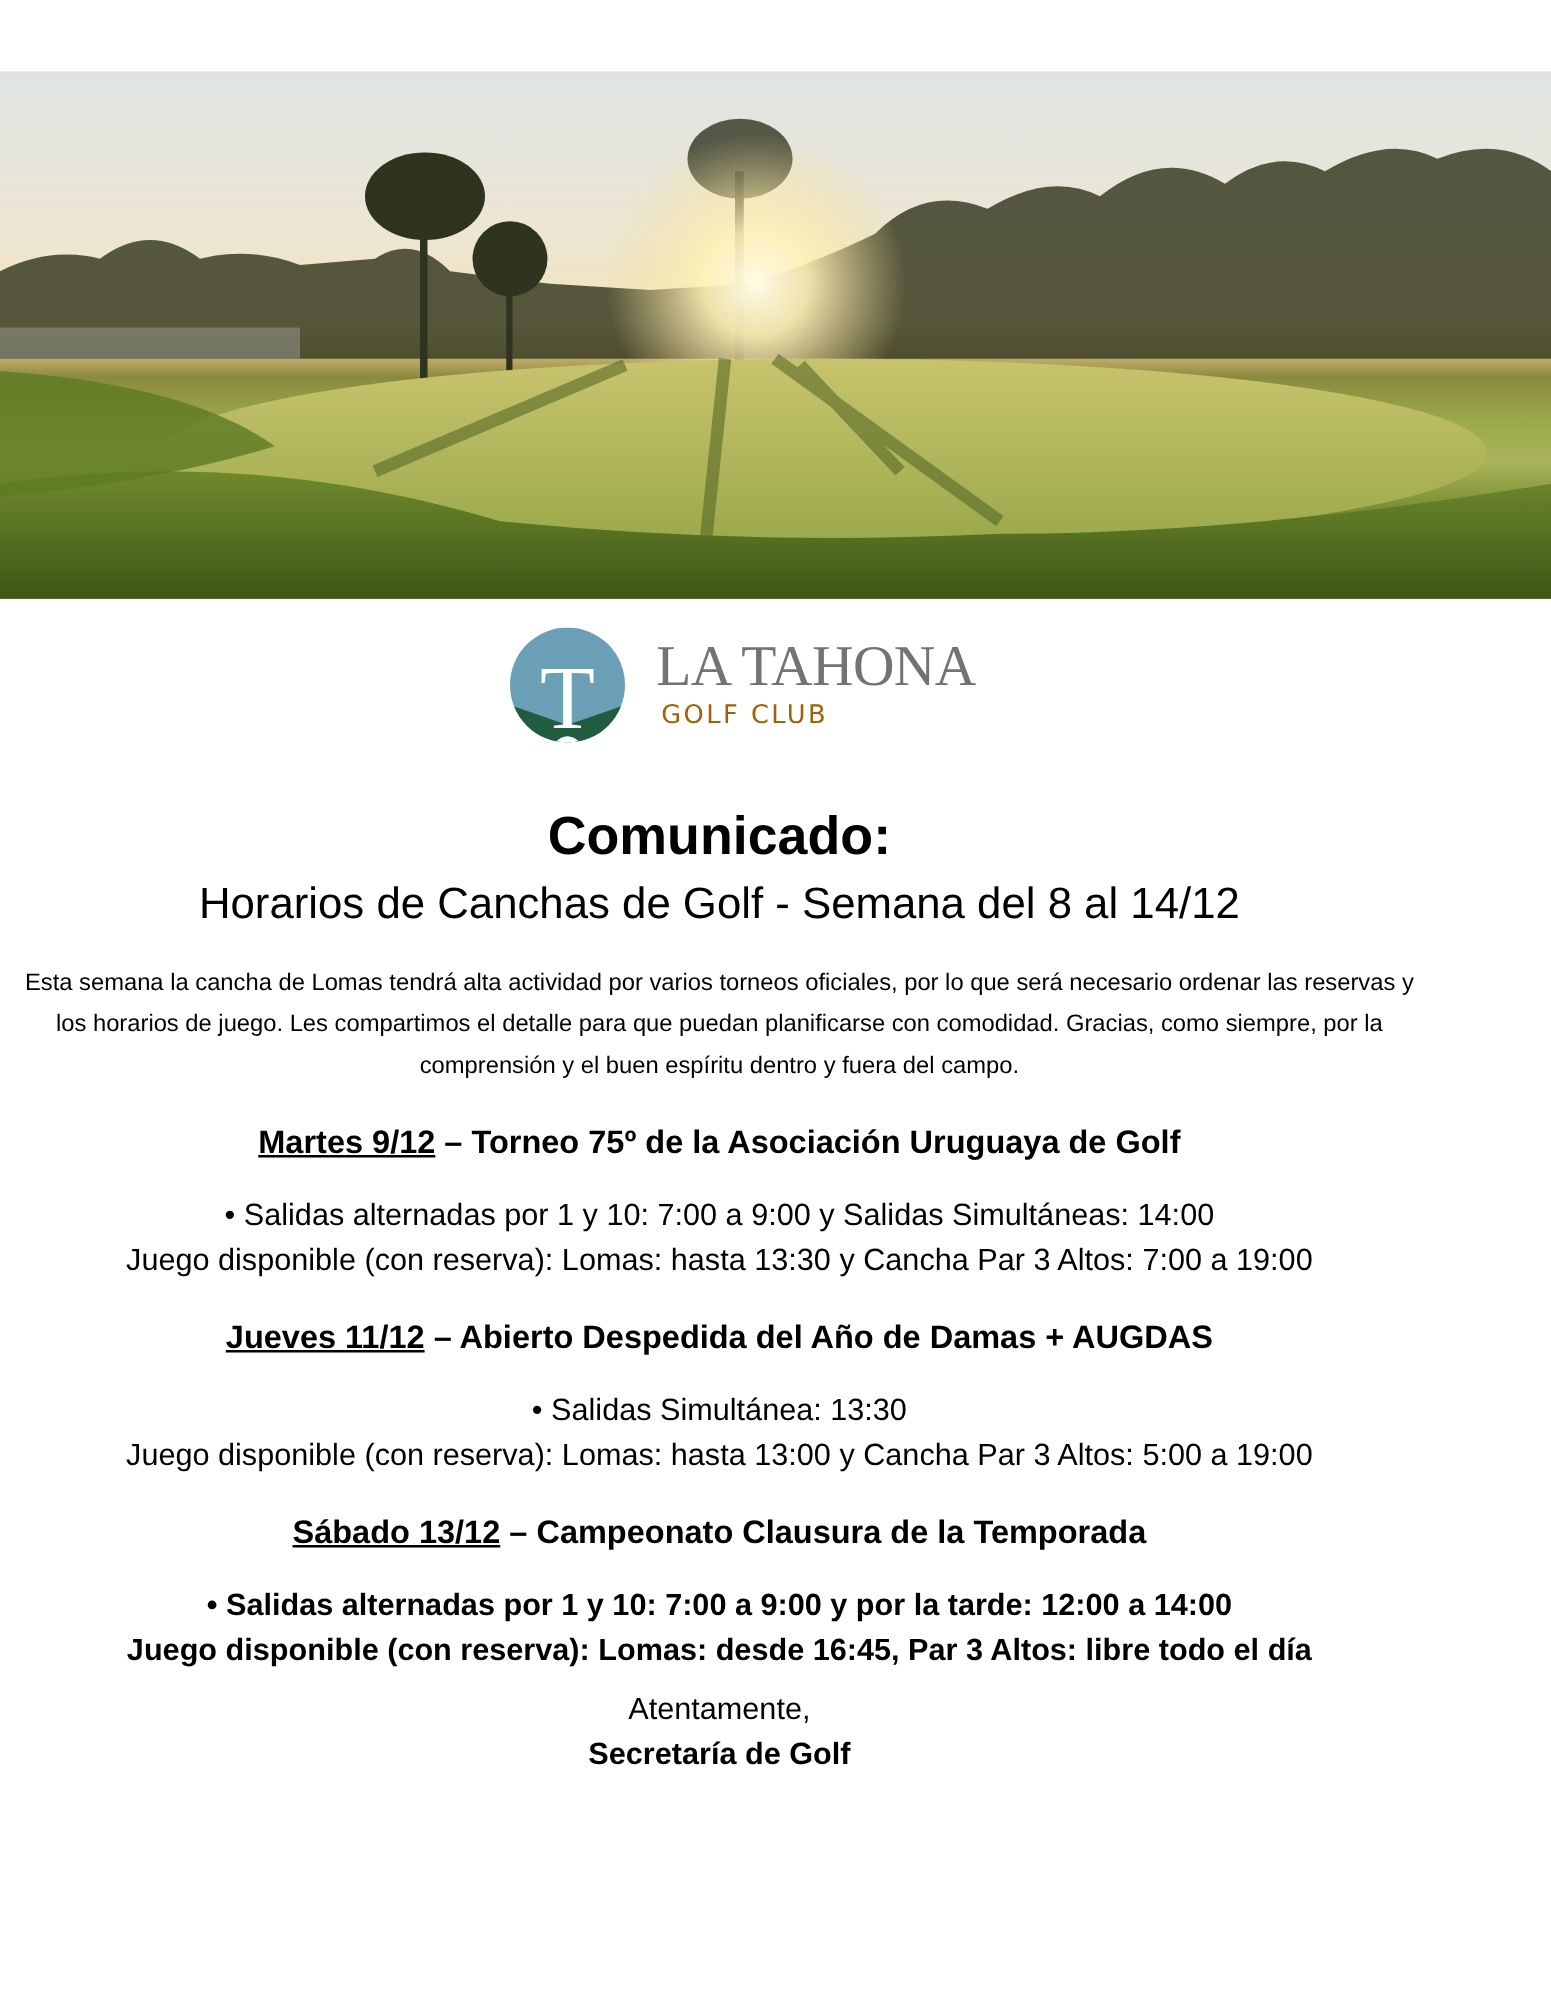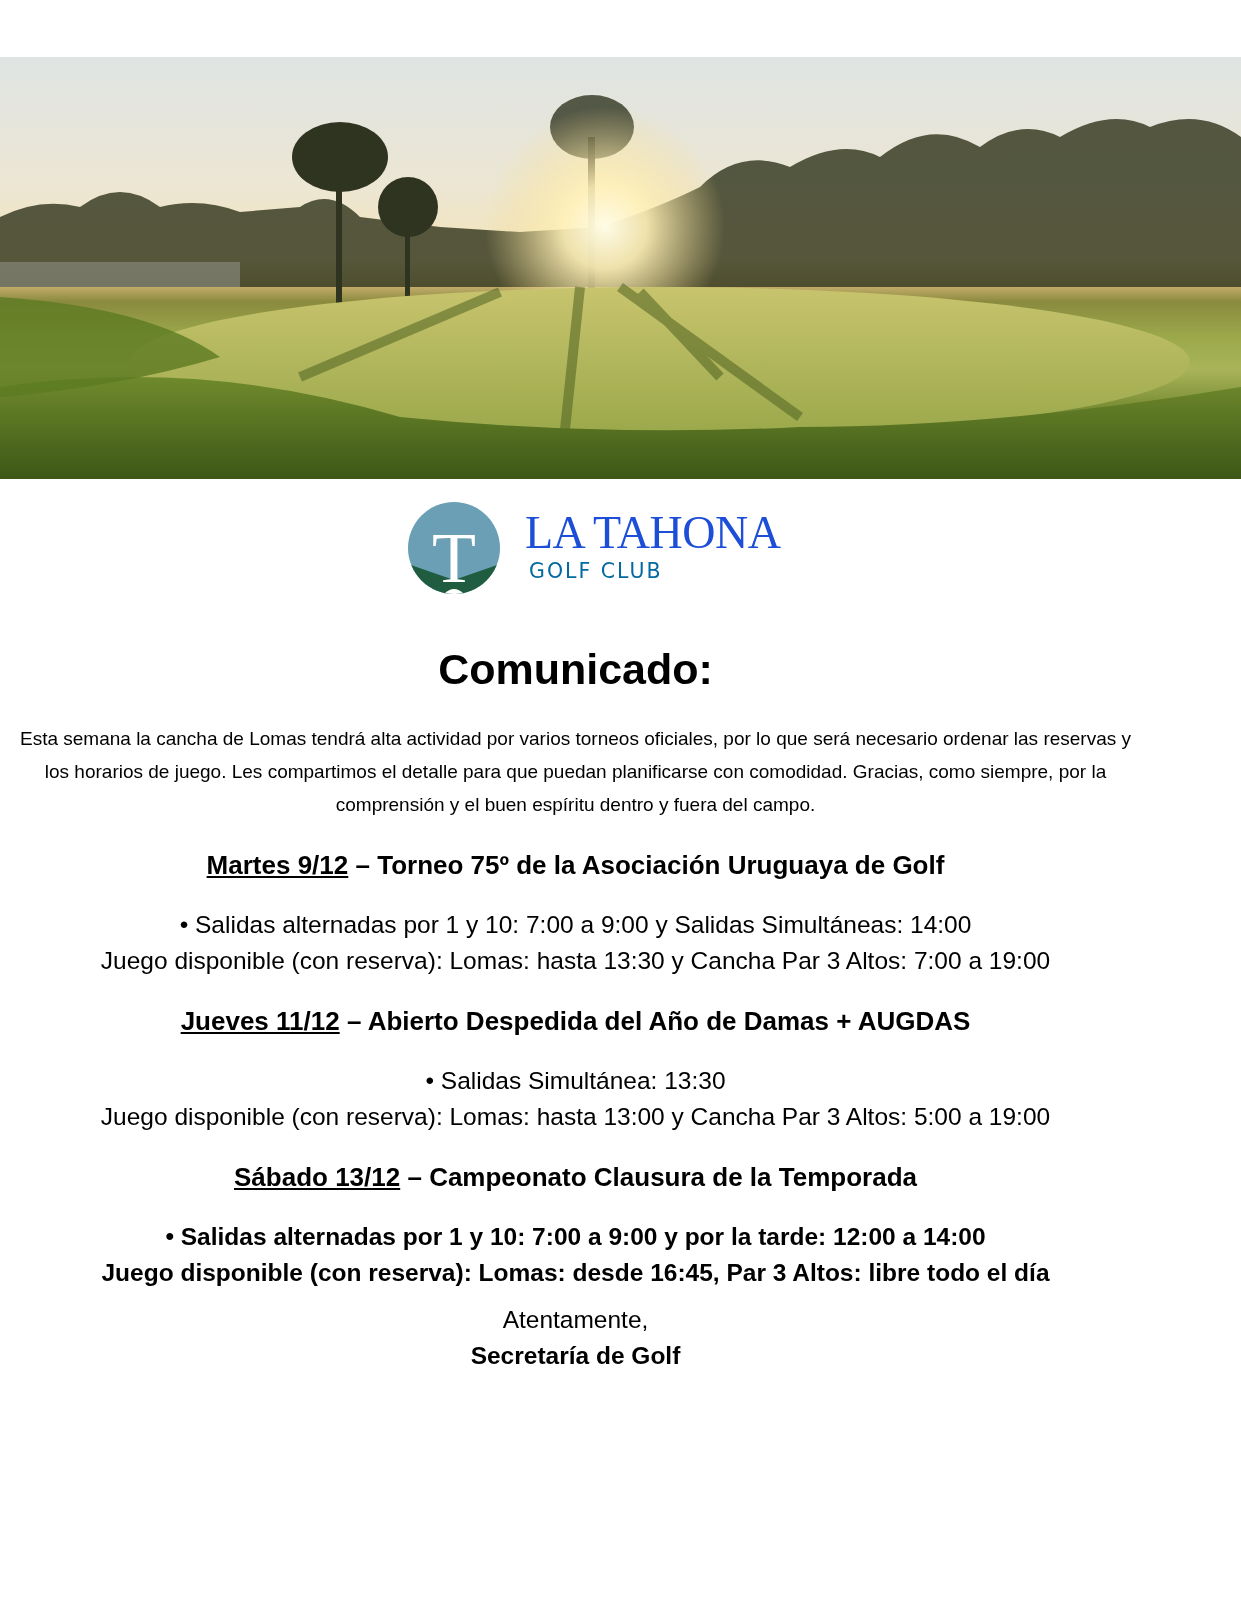--- a/index.html
+++ b/index.html
@@ -7,22 +7,22 @@
     body { position: relative; font-family: "Liberation Sans", sans-serif; color: #000; }
 
     .hero {
       position: absolute; left: 0; top: 57px; width: 1241px; height: 422px; overflow: hidden;
       background: linear-gradient(180deg, #dfe4e3 0%, #ece6d4 30%, #f3e4b8 48%, #c9b070 54%, #8a8a3e 58%, #9ba84a 66%, #a9b45a 74%, #7f9238 82%, #4d6a20 92%, #3a5418 100%);
     }
     .hero svg { position: absolute; left: 0; top: 0; }
 
     .logo { position: absolute; left: 408px; top: 502px; width: 410px; height: 92px; }
     .logo-mark { position: absolute; left: 0; top: 0; width: 92px; height: 92px; }
-    .logo-name { position: absolute; left: 117px; top: 4px; font-family: "Liberation Serif", serif; font-size: 46px; color: #1d4ed8; letter-spacing: -0.5px; white-space: nowrap; }
-    .logo-sub { position: absolute; left: 121px; top: 57px; font-family: "DejaVu Sans", sans-serif; font-size: 20.5px; color: #0369a1; letter-spacing: 2px; white-space: nowrap; }
+    .logo-name { position: absolute; left: 117px; top: 4px; font-family: "Liberation Serif", serif; font-size: 46px; color: #737373; letter-spacing: -0.5px; white-space: nowrap; }
+    .logo-sub { position: absolute; left: 121px; top: 57px; font-family: "DejaVu Sans", sans-serif; font-size: 20.5px; color: #a16207; letter-spacing: 2px; white-space: nowrap; }
 
     .content { position: absolute; left: 0; top: 640px; width: 1151px; text-align: center; }
     .title { font-size: 43px; font-weight: bold; line-height: 58px; }
     .subtitle { font-size: 35px; line-height: 46px; margin-top: 2px; }
     .intro { font-size: 19px; line-height: 33px; margin: 24px auto 0; width: 1140px; }
 
     .event { margin-top: 26px; }
     .event-title { font-size: 26px; font-weight: bold; line-height: 36px; }
     .event-day { text-decoration: underline; }
     .event-lines { margin-top: 24px; font-size: 24.5px; line-height: 35.5px; }
@@ -95,20 +95,21 @@
       <path d="M36 92 Q46 82 56 92 Z" fill="#ffffff"></path>
     </g>
     <text x="46" y="80" text-anchor="middle" font-family="Liberation Serif, serif" font-size="72" fill="#ffffff">T</text>
   </svg>
   <div class="logo-name">LA TAHONA</div>
   <div class="logo-sub">GOLF CLUB</div>
 </div>
 
 <div class="content">
   <div class="title">Comunicado:</div>
+  <div class="subtitle">Horarios de Canchas de Golf - Semana del 8 al 14/12</div>
   <p class="intro">Esta semana la cancha de Lomas tendrá alta actividad por varios torneos oficiales, por lo que será necesario ordenar las reservas y los horarios de juego. Les compartimos el detalle para que puedan planificarse con comodidad. Gracias, como siempre, por la comprensión y el buen espíritu dentro y fuera del campo.</p>
 
   <div class="event">
     <div class="event-title"><span class="event-day">Martes 9/12</span><span> – </span><span>Torneo 75º de la Asociación Uruguaya de Golf</span></div>
     <div class="event-lines">
       <div>• Salidas alternadas por 1 y 10: 7:00 a 9:00 y Salidas Simultáneas: 14:00</div>
       <div>Juego disponible (con reserva): Lomas: hasta 13:30 y Cancha Par 3 Altos: 7:00 a 19:00</div>
     </div>
   </div>
 

